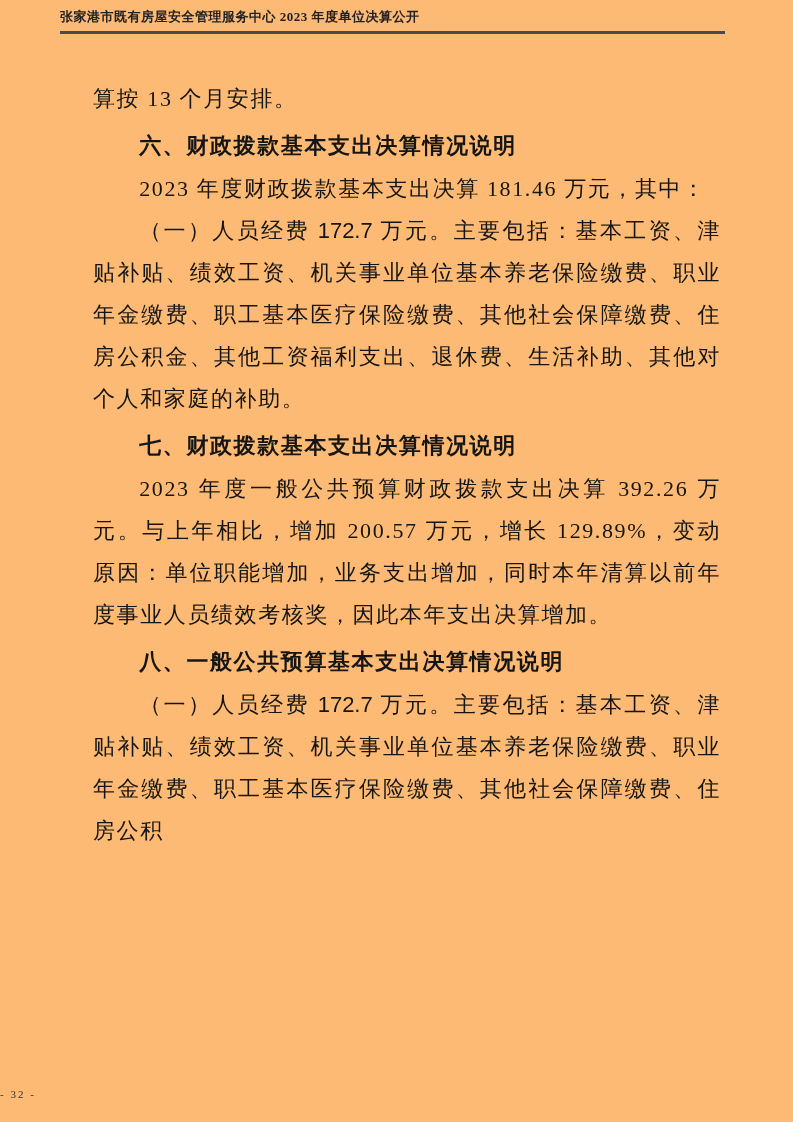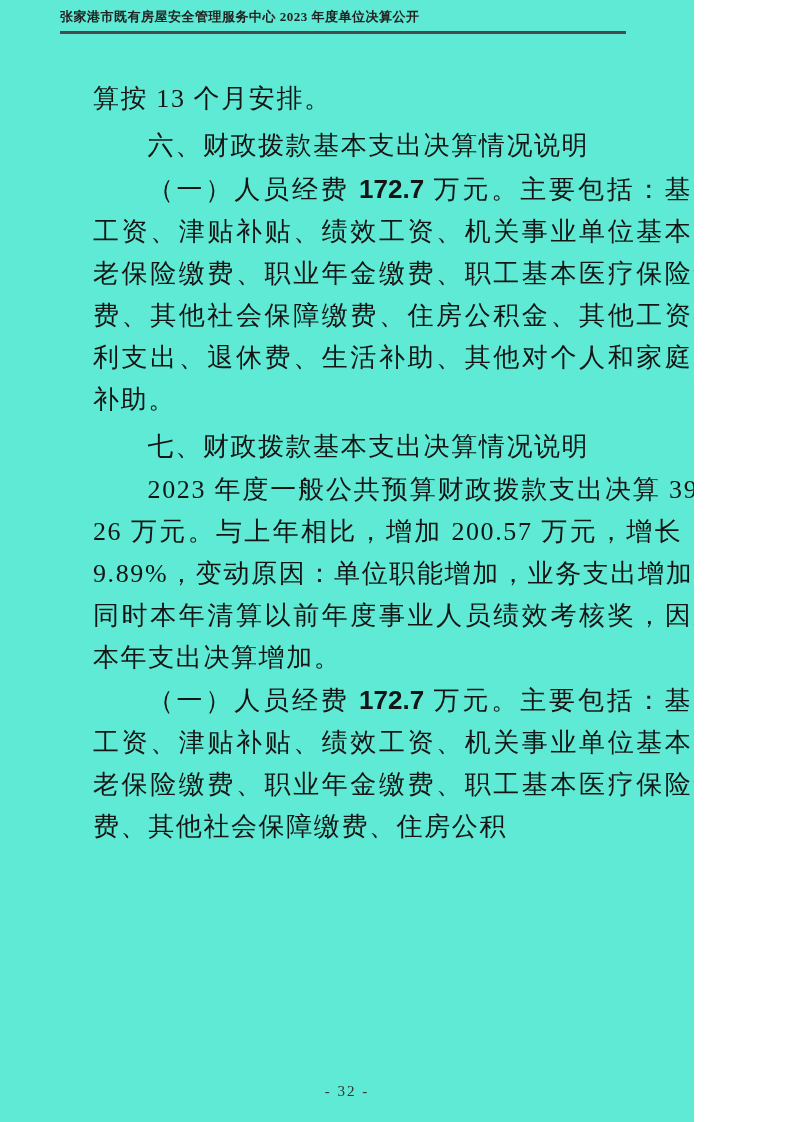--- a/index.html
+++ b/index.html
@@ -2,23 +2,23 @@
 <html><head>
 <meta charset="utf-8">
 <style>
   html, body {
     margin: 0;
     padding: 0;
     background: #ffffff;
   }
   .page {
     position: relative;
-    width: 694px;
+    width: 793px;
     height: 1122px;
-    background: #5eead4;
+    background: #fdba74;
     overflow: hidden;
     font-family: "Liberation Serif", "DejaVu Serif", serif;
     color: #151515;
   }
   .page-header {
     position: absolute;
     top: 8px;
     left: 60px;
     right: 68px;
     border-bottom: 3px solid #4a4a4e;
@@ -32,67 +32,69 @@
     white-space: nowrap;
   }
   .doc-body {
     position: absolute;
     top: 78px;
     left: 93px;
     width: 628px;
   }
   .doc-body p {
     margin: 0;
-    font-size: 26px;
+    font-size: 22px;
     line-height: 42px;
     letter-spacing: 1.6px;
     text-align: justify;
     text-justify: inter-character;
     word-break: break-all;
   }
   .doc-body p.indent {
     text-indent: 2.1em;
   }
   .doc-body p.heading {
-    font-weight: normal;
+    font-weight: bold;
     margin-top: 5px;
     margin-bottom: 1px;
   }
   .bold-sans {
     font-family: "Liberation Sans", "DejaVu Sans", sans-serif;
-    font-weight: bold;
+    font-weight: normal;
     letter-spacing: 0;
     margin-top: 48px;
   }
   .page-footer {
     position: absolute;
     left: 0;
     right: 0;
     bottom: 22px;
-    text-align: center;
-    font-size: 15px;
+    text-align: left;
+    font-size: 11px;
     color: #333;
     letter-spacing: 2px;
   }
 </style>
 </head>
 <body>
 
 <div class="page">
 
   <header class="page-header">
     <div class="header-title">张家港市既有房屋安全管理服务中心 2023 年度单位决算公开</div>
   </header>
 
   <main class="doc-body">
       <p class="para"><span>算按 13 个月安排。</span></p>
       <p class="heading indent"><span>六、财政拨款基本支出决算情况说明</span></p>
+      <p class="para indent"><span>2023 年度财政拨款基本支出决算 181.46 万元，其中：</span></p>
       <p class="para indent"><span>（一）人员经费 </span><span class="bold-sans">172.7</span><span> 万元。主要包括：基本工资、津贴补贴、绩效工资、机关事业单位基本养老保险缴费、职业年金缴费、职工基本医疗保险缴费、其他社会保障缴费、住房公积金、其他工资福利支出、退休费、生活补助、其他对个人和家庭的补助。</span></p>
       <p class="heading indent"><span>七、财政拨款基本支出决算情况说明</span></p>
       <p class="para indent"><span>2023 年度一般公共预算财政拨款支出决算 392.26 万元。与上年相比，增加 200.57 万元，增长 129.89%，变动原因：单位职能增加，业务支出增加，同时本年清算以前年度事业人员绩效考核奖，因此本年支出决算增加。</span></p>
+      <p class="heading indent"><span>八、一般公共预算基本支出决算情况说明</span></p>
       <p class="para indent"><span>（一）人员经费 </span><span class="bold-sans">172.7</span><span> 万元。主要包括：基本工资、津贴补贴、绩效工资、机关事业单位基本养老保险缴费、职业年金缴费、职工基本医疗保险缴费、其他社会保障缴费、住房公积</span></p>
     </main>
 
   <footer class="page-footer">
     <span>- 32 -</span>
   </footer>
 
 </div>
 
 </body></html>

